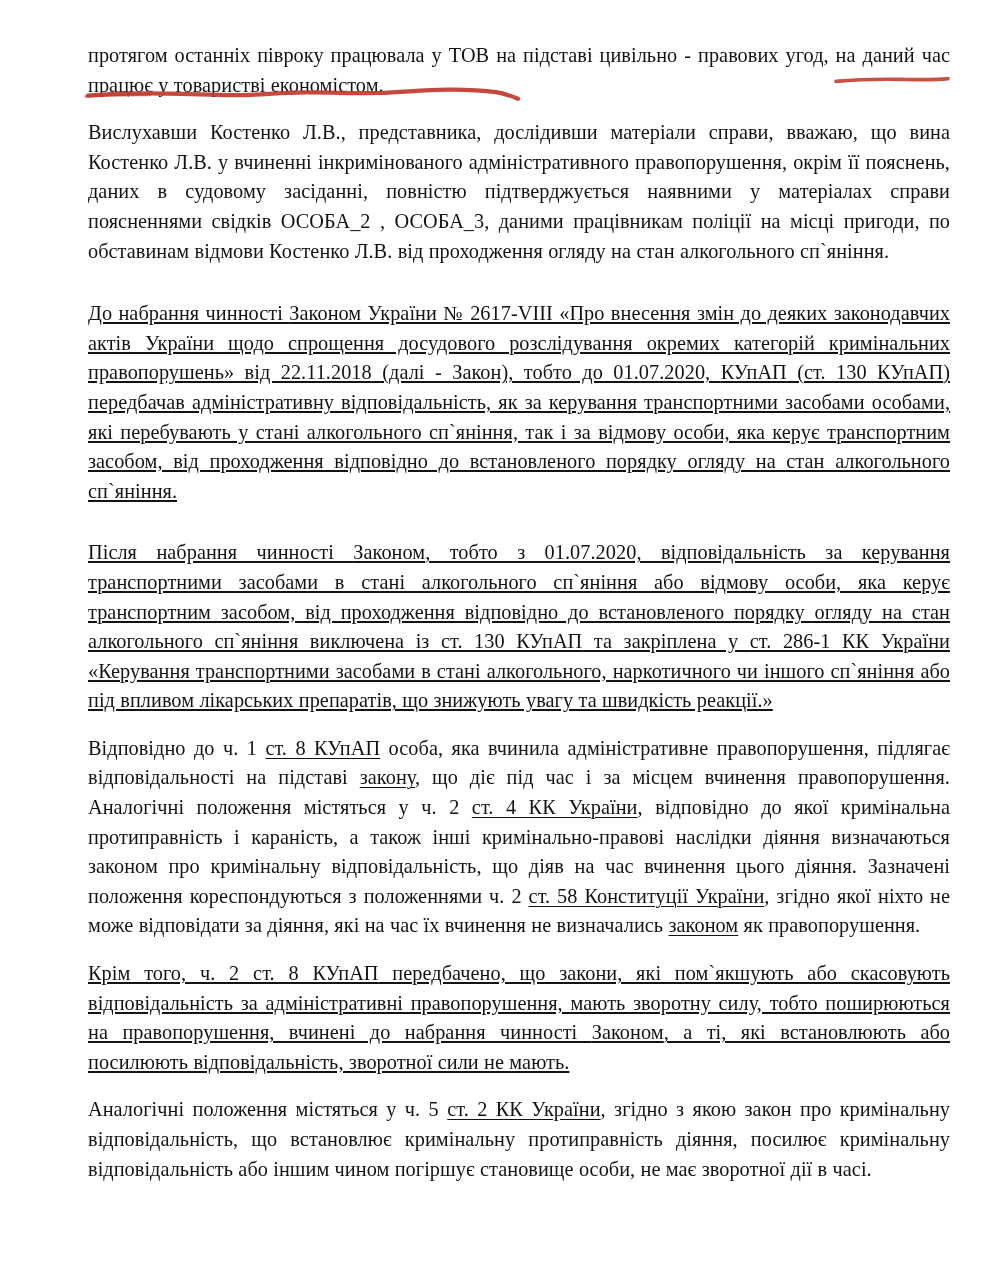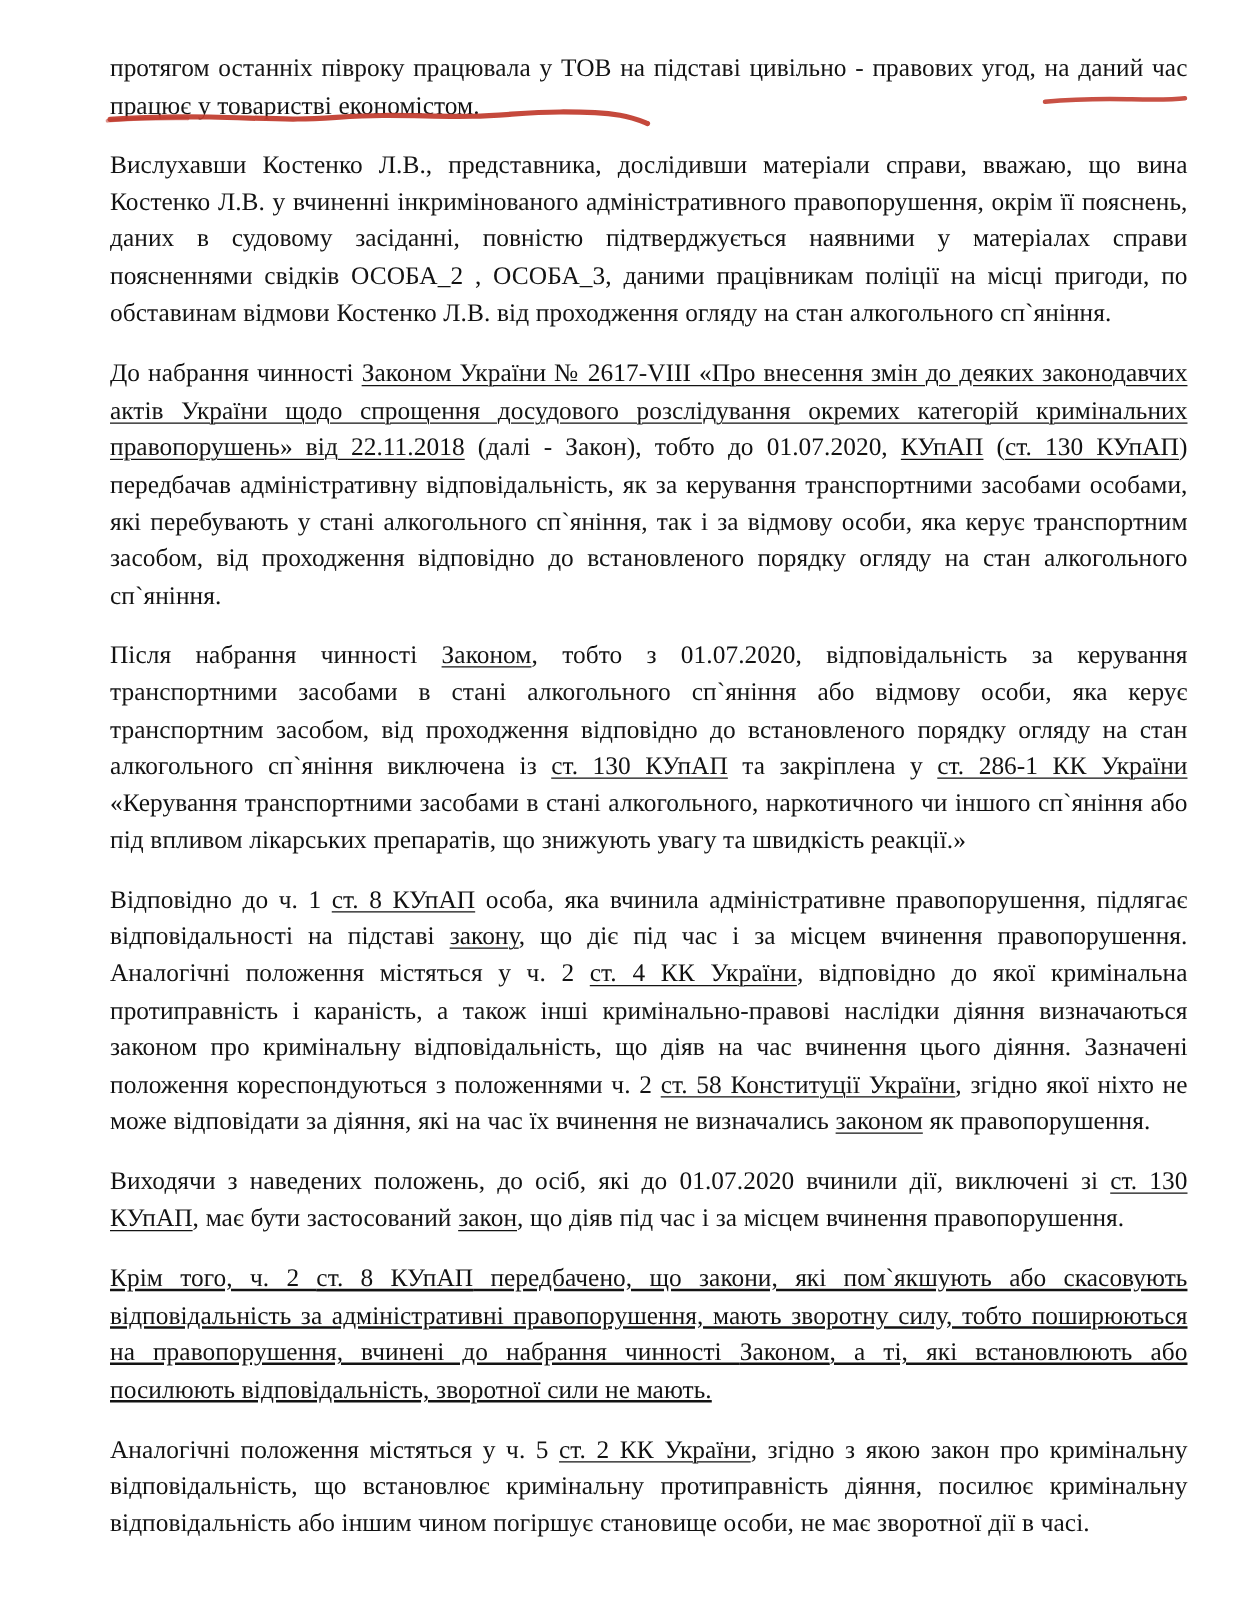--- a/index.html
+++ b/index.html
@@ -38,23 +38,23 @@
     text-justify: inter-word;
     font-size: 20.3px;
     line-height: 29.6px;
     letter-spacing: 0.05px;
     word-spacing: 0.2px;
     color: #131313;
   }
 
   
   .gap-1 { margin-bottom: 18px; }
-  .gap-2 { margin-bottom: 19px; }
-  .gap-3 { margin-bottom: 18px; }
-  .gap-4 { margin-bottom: 18px; }
+  .gap-2 { margin-bottom: 33px; }
+  .gap-3 { margin-bottom: 32px; text-decoration: underline; }
+  .gap-4 { margin-bottom: 18px; text-decoration: underline; }
   .gap-5 { margin-bottom: 18px; }
   .gap-6 { margin-bottom: 19px; }
   .gap-7 { margin-bottom: 18px; text-decoration: underline; }
 
   u, .u {
     text-decoration: underline;
     text-decoration-thickness: 1px;
     text-underline-offset: 2.5px;
   }
 
@@ -88,23 +88,20 @@
     </p>
 
     <p class="para gap-4">
       <span>Після набрання чинності </span><span class="u">Законом</span><span>, тобто з 01.07.2020, відповідальність за керування транспортними засобами в стані алкогольного сп`яніння або відмову особи, яка керує транспортним засобом, від проходження відповідно до встановленого порядку огляду на стан алкогольного сп`яніння виключена із </span><span class="u">ст. 130 КУпАП</span><span> та закріплена у </span><span class="u">ст. 286-1 КК України</span><span> «Керування транспортними засобами в стані алкогольного, наркотичного чи іншого сп`яніння або під впливом лікарських препаратів, що знижують увагу та швидкість реакції.»</span>
     </p>
 
     <p class="para gap-5">
       <span>Відповідно до ч. 1 </span><span class="u">ст. 8 КУпАП</span><span> особа, яка вчинила адміністративне правопорушення, підлягає відповідальності на підставі </span><span class="u">закону</span><span>, що діє під час і за місцем вчинення правопорушення. Аналогічні положення містяться у ч. 2 </span><span class="u">ст. 4 КК України</span><span>, відповідно до якої кримінальна протиправність і караність, а також інші кримінально-правові наслідки діяння визначаються законом про кримінальну відповідальність, що діяв на час вчинення цього діяння. Зазначені положення кореспондуються з положеннями ч. 2 </span><span class="u">ст. 58 Конституції України</span><span>, згідно якої ніхто не може відповідати за діяння, які на час їх вчинення не визначались </span><span class="u">законом</span><span> як правопорушення.</span>
     </p>
 
-    <p class="para gap-6">
-      <span>Виходячи з наведених положень, до осіб, які до 01.07.2020 вчинили дії, виключені зі </span><span class="u">ст. 130 КУпАП</span><span>, має бути застосований </span><span class="u">закон</span><span>, що діяв під час і за місцем вчинення правопорушення.</span>
-    </p>
 
     <p class="para gap-7">
       <span>Крім того, ч. 2 </span><span class="u">ст. 8 КУпАП</span><span> передбачено, що закони, які пом`якшують або скасовують відповідальність за адміністративні правопорушення, мають зворотну силу, тобто поширюються на правопорушення, вчинені до набрання чинності </span><span class="u">Законом</span><span>, а ті, які встановлюють або посилюють відповідальність, зворотної сили не мають.</span>
     </p>
 
     <p class="para">
       <span>Аналогічні положення містяться у ч. 5 </span><span class="u">ст. 2 КК України</span><span>, згідно з якою закон про кримінальну відповідальність, що встановлює кримінальну протиправність діяння, посилює кримінальну відповідальність або іншим чином погіршує становище особи, не має зворотної дії в часі.</span>
     </p>
 
   </div>

